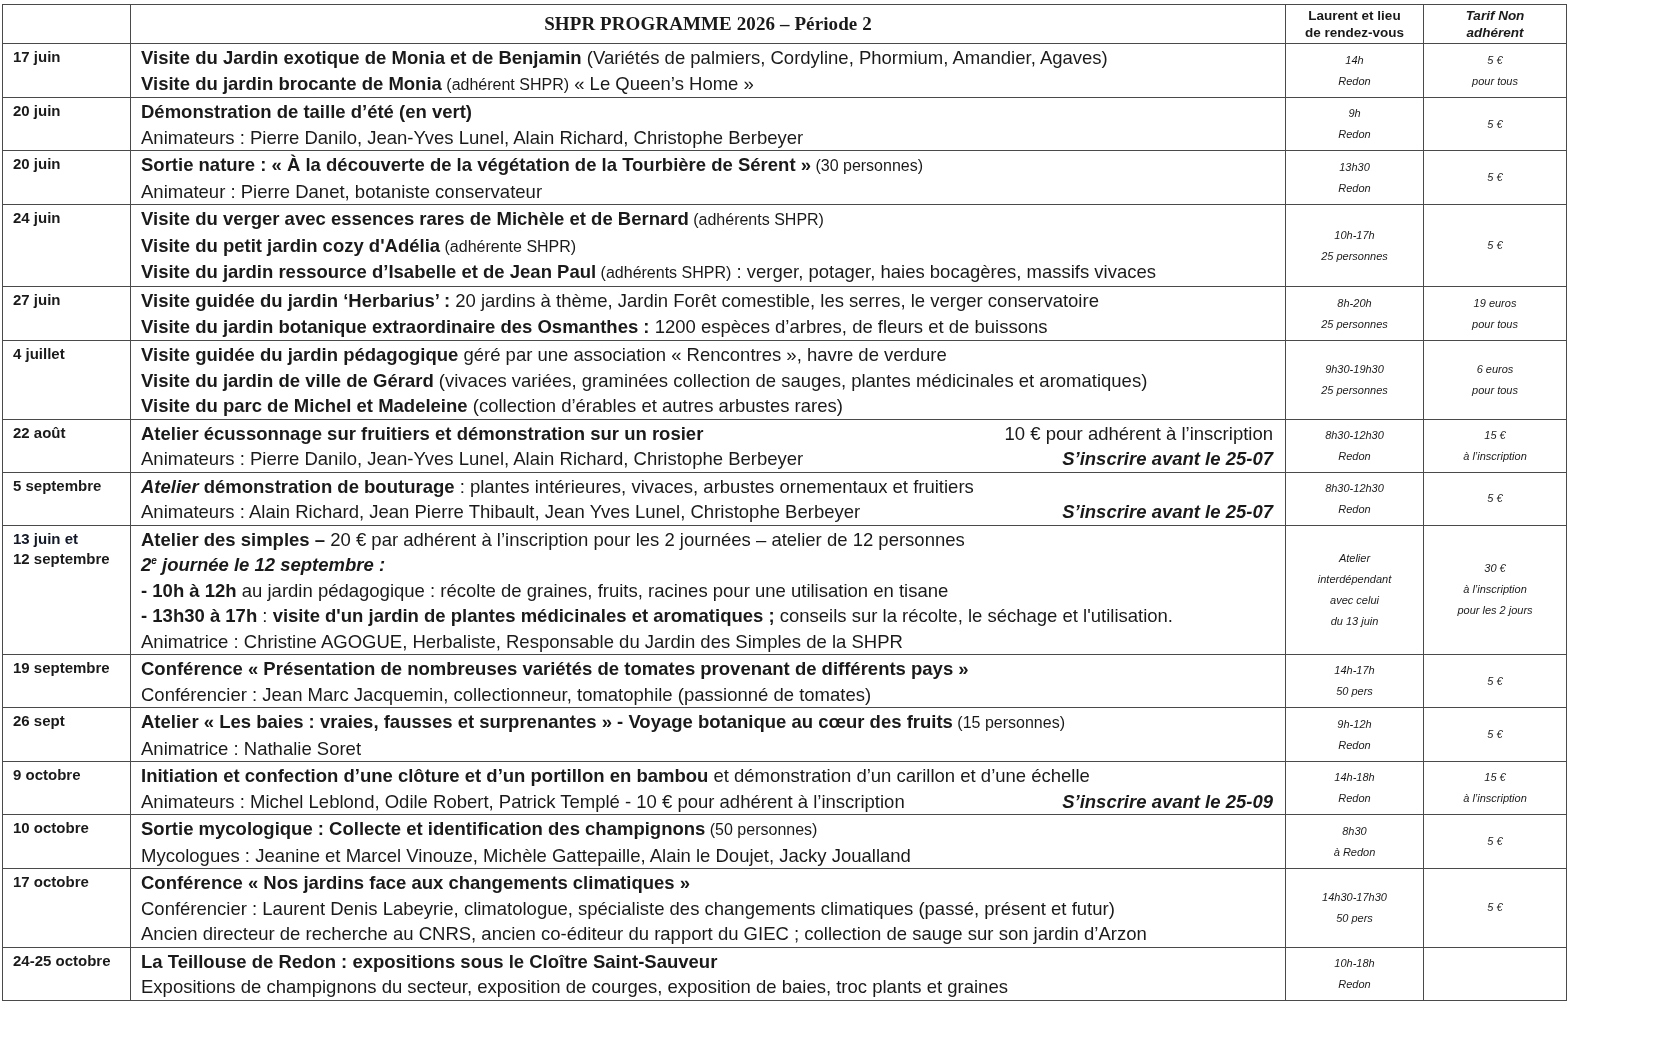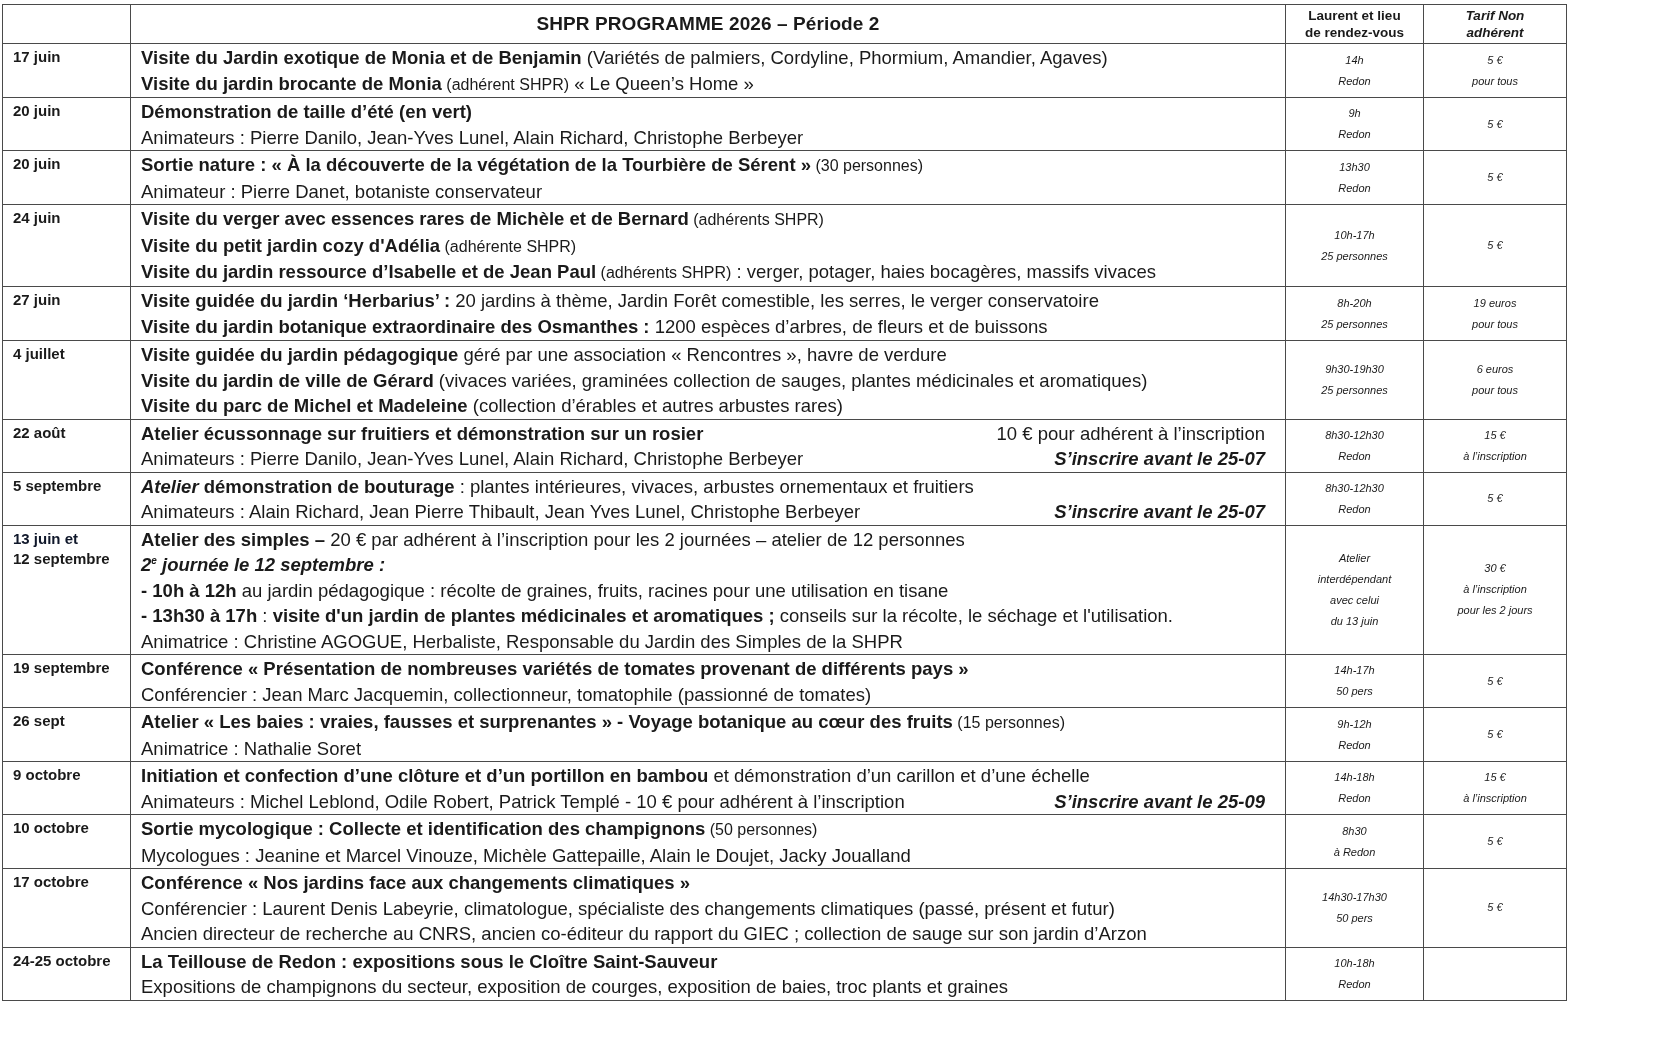--- a/index.html
+++ b/index.html
@@ -7,31 +7,31 @@
          font-family: "Liberation Sans", sans-serif; color: #1a1a1a; }
   table.prog { position: absolute; left: 2px; top: 4px; border-collapse: collapse;
                table-layout: fixed; width: 1564px; }
   table.prog td, table.prog th { border: 1.5px solid #4a4a4a; padding: 0; vertical-align: top; }
   col.c-date { width: 128px; }
   col.c-desc { width: 1155px; }
   col.c-time { width: 138px; }
   col.c-tarif { width: 143px; }
 
   th { font-weight: bold; }
-  .h-title { font-size: 19px; vertical-align: middle !important; height: 38px; letter-spacing: 0.1px; }
+  .h-title { font-size: 19px; vertical-align: middle !important; height: 38px; letter-spacing: 0.1px; font-family: Liberation Serif, serif; }
   .h-small { font-size: 13.5px; text-align: center; vertical-align: middle !important; line-height: 17px; }
   .h-tarif { font-style: italic; }
 
   td.date { font-size: 15px; font-weight: bold; padding: 3px 0 0 10px !important; line-height: 20px; }
   td.date .muted { color: #0f172a; }
   td.desc { padding: 1px 0 0 10px !important; font-size: 18.5px; line-height: 25.5px; margin-left: 46px; }
   td.desc .ln { white-space: nowrap; position: relative; }
   td.desc b { font-weight: bold; }
   td.desc .sm { font-size: 16px; }
-  td.desc .right { position: absolute; right: 20px; text-align: right; }
+  td.desc .right { position: absolute; right: 12px; text-align: right; }
   td.desc .right.bi { font-weight: bold; font-style: italic; }
   td.mid { text-align: center; vertical-align: middle !important; font-style: italic;
            font-size: 11px; line-height: 21px; font-family: "Liberation Sans", sans-serif; }
   sup { font-size: 10px; line-height: 0; }
 </style>
 </head>
 <body>
 
 <table class="prog">
   <colgroup>

